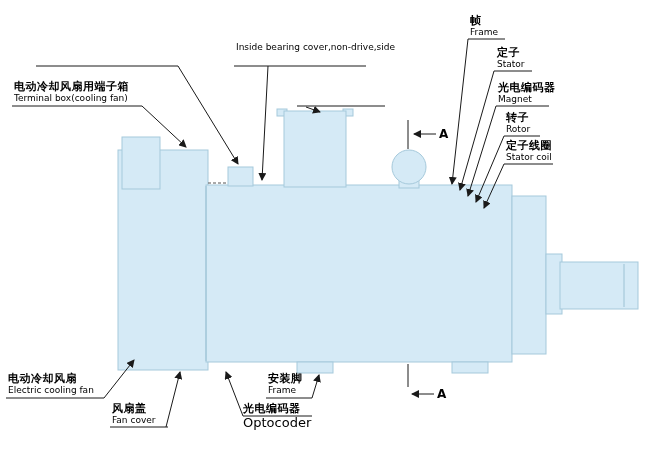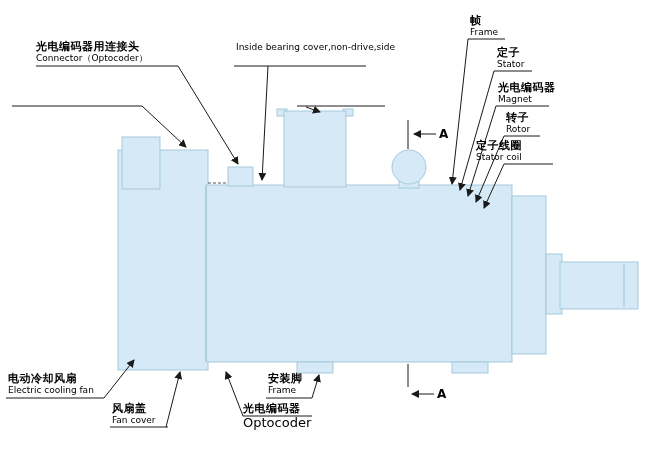--- a/index.html
+++ b/index.html
@@ -86,25 +86,25 @@
     </g>
 
     <g>
       <line class="section-line" x1="408" y1="120" x2="408" y2="149"></line>
       <line class="section-line" x1="436" y1="134" x2="414" y2="134" marker-end="url(#arrow)"></line>
       <line class="section-line" x1="408" y1="364" x2="408" y2="387"></line>
       <line class="section-line" x1="434" y1="394" x2="412" y2="394" marker-end="url(#arrow)"></line>
     </g>
   </svg>
 
-  <div class="label" style="left:36px;top:40px">
-    <div class="zh">光电编码器用连接头</div>
-    <div class="en">Connector（Optocoder）</div>
+
+  <div class="label" style="left:14px;top:80px">
+    <div class="zh">电动冷却风扇用端子箱</div>
+    <div class="en">Terminal box(cooling fan)</div>
   </div>
-
 
   <div class="label" style="left:236px;top:42px">
     <div class="en">Inside bearing cover,non-drive,side</div>
   </div>
 
 
   <div class="label" style="left:470px;top:14px">
     <div class="zh">帧</div>
     <div class="en">Frame</div>
   </div>
@@ -117,21 +117,21 @@
   <div class="label" style="left:498px;top:81px">
     <div class="zh">光电编码器</div>
     <div class="en">Magnet</div>
   </div>
 
   <div class="label" style="left:506px;top:111px">
     <div class="zh">转子</div>
     <div class="en">Rotor</div>
   </div>
 
-  <div class="label" style="left:476px;top:139px">
+  <div class="label" style="left:506px;top:139px">
     <div class="zh">定子线圈</div>
     <div class="en">Stator coil</div>
   </div>
 
   <div class="label" style="left:8px;top:372px">
     <div class="zh">电动冷却风扇</div>
     <div class="en">Electric cooling fan</div>
   </div>
 
   <div class="label" style="left:112px;top:402px">

